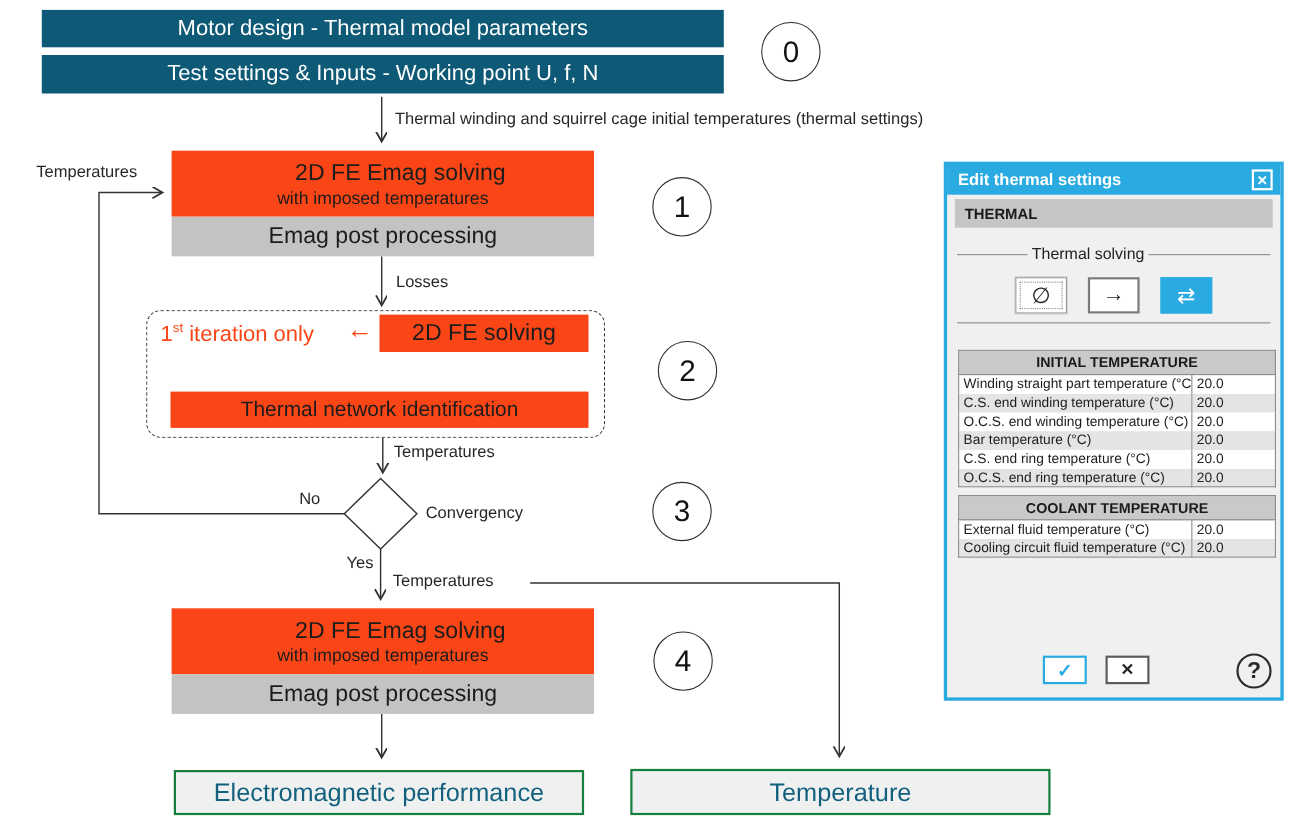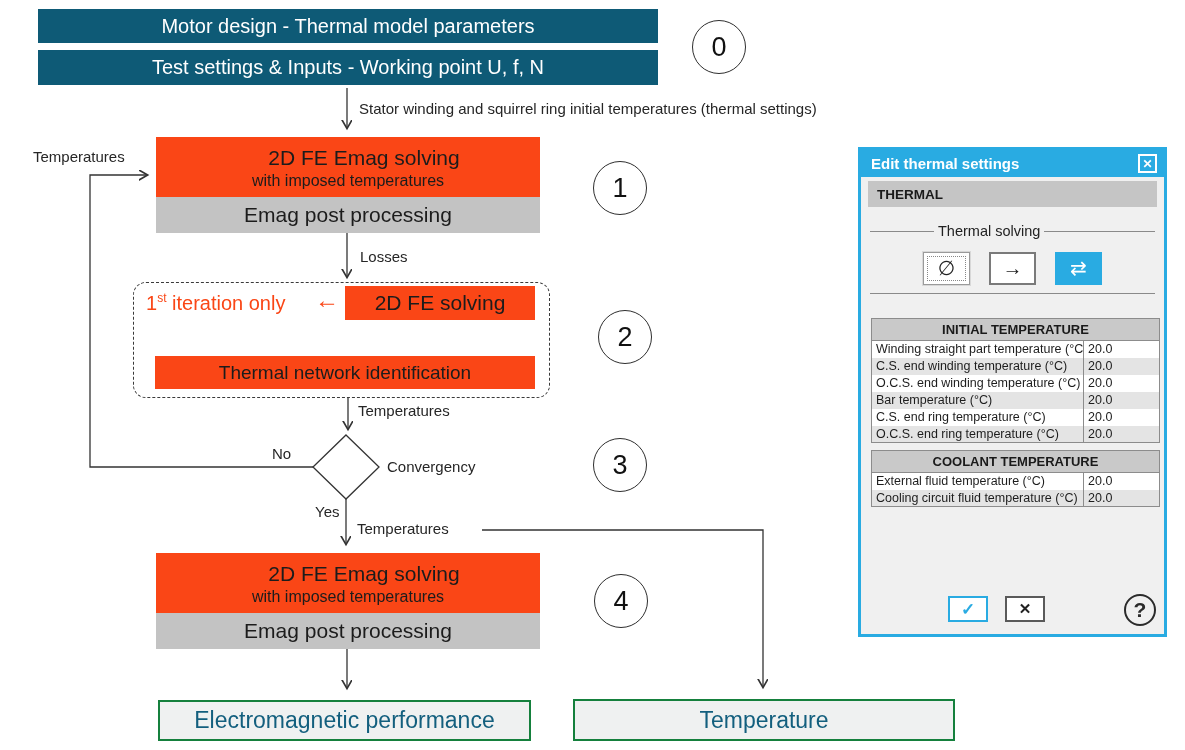--- a/index.html
+++ b/index.html
@@ -105,21 +105,21 @@
 
   <div class="abs topbar b1">Motor design - Thermal model parameters</div>
   <div class="abs topbar b2">Test settings &amp; Inputs - Working point U, f, N</div>
 
   <div class="abs badge" style="left:692px; top:20px;">0</div>
   <div class="abs badge" style="left:593px; top:161px;">1</div>
   <div class="abs badge" style="left:598px; top:310px;">2</div>
   <div class="abs badge" style="left:593px; top:438px;">3</div>
   <div class="abs badge" style="left:594px; top:574px;">4</div>
 
-  <span class="abs lbl" style="left:359px; top:100px;">Stator winding and squirrel ring initial temperatures (thermal settings)</span>
+  <span class="abs lbl" style="left:359px; top:100px;">Thermal winding and squirrel cage initial temperatures (thermal settings)</span>
   <span class="abs lbl" style="left:33px; top:148px;">Temperatures</span>
   <span class="abs lbl" style="left:360px; top:248px;">Losses</span>
   <span class="abs lbl" style="left:358px; top:402px;">Temperatures</span>
   <span class="abs lbl" style="left:272px; top:445px;">No</span>
   <span class="abs lbl" style="left:387px; top:458px;">Convergency</span>
   <span class="abs lbl" style="left:315px; top:503px;">Yes</span>
   <span class="abs lbl" style="left:357px; top:520px;">Temperatures</span>
 
   <div class="abs obox box-main center" style="top:137px;">
     <div class="t1">2D FE Emag solving</div>

